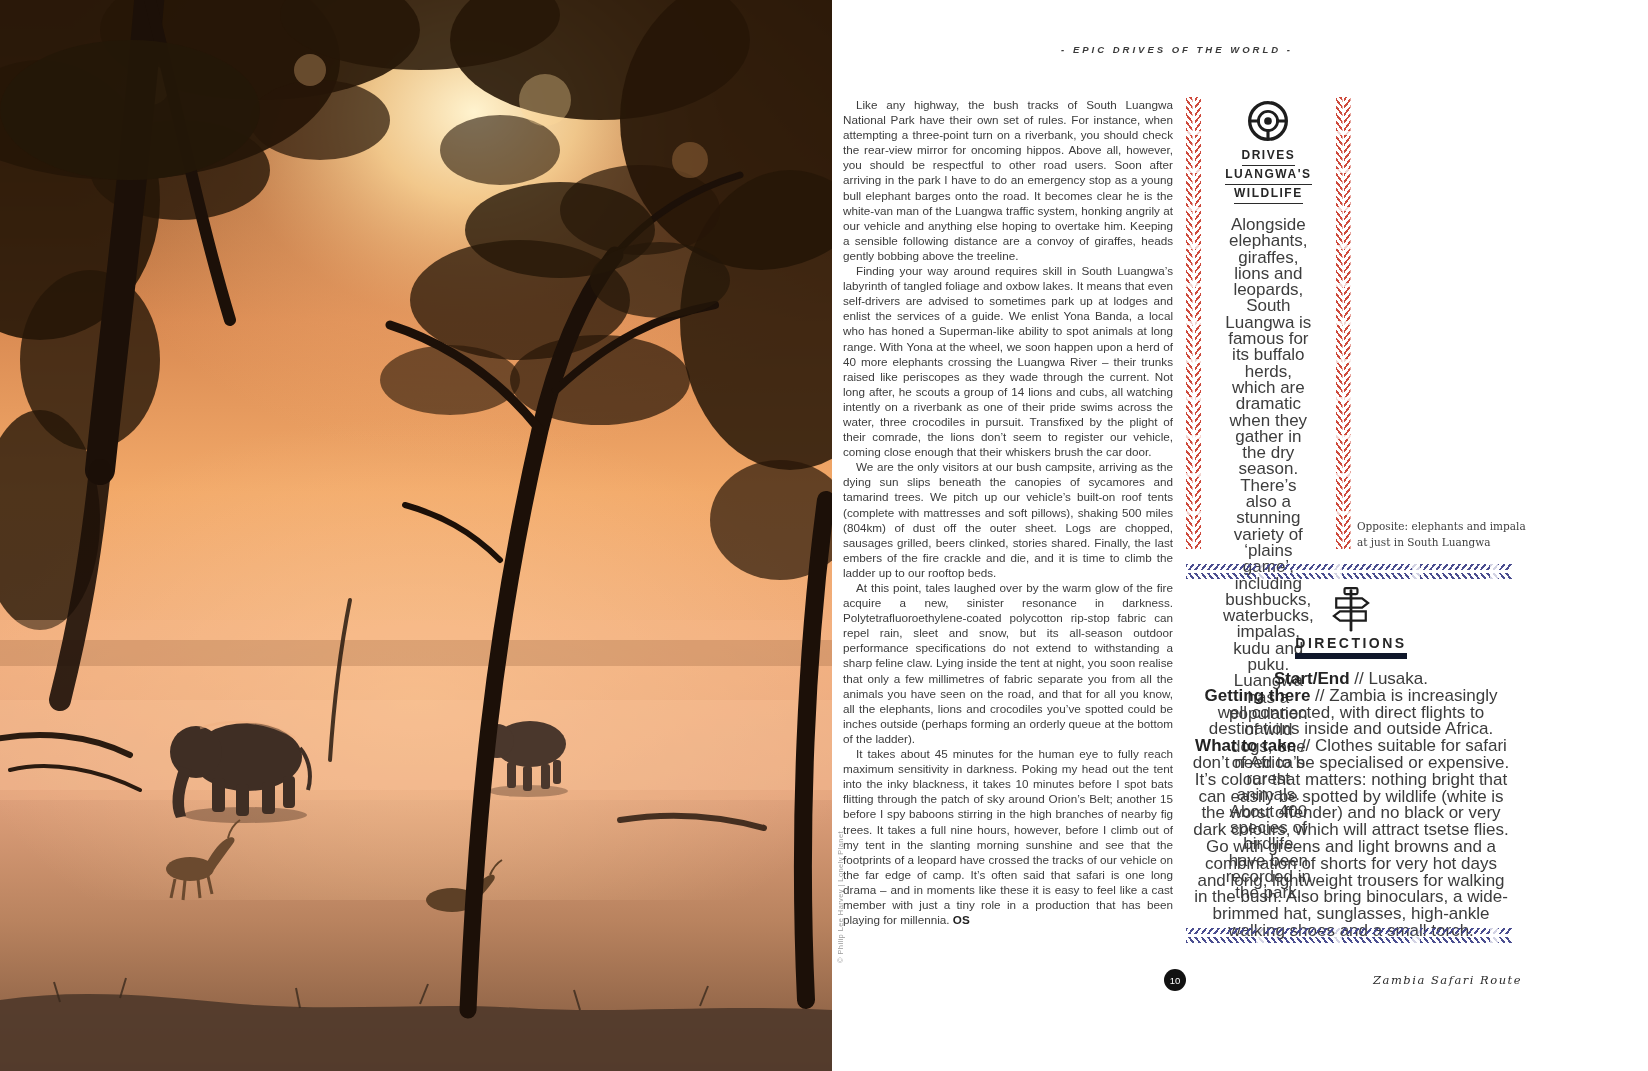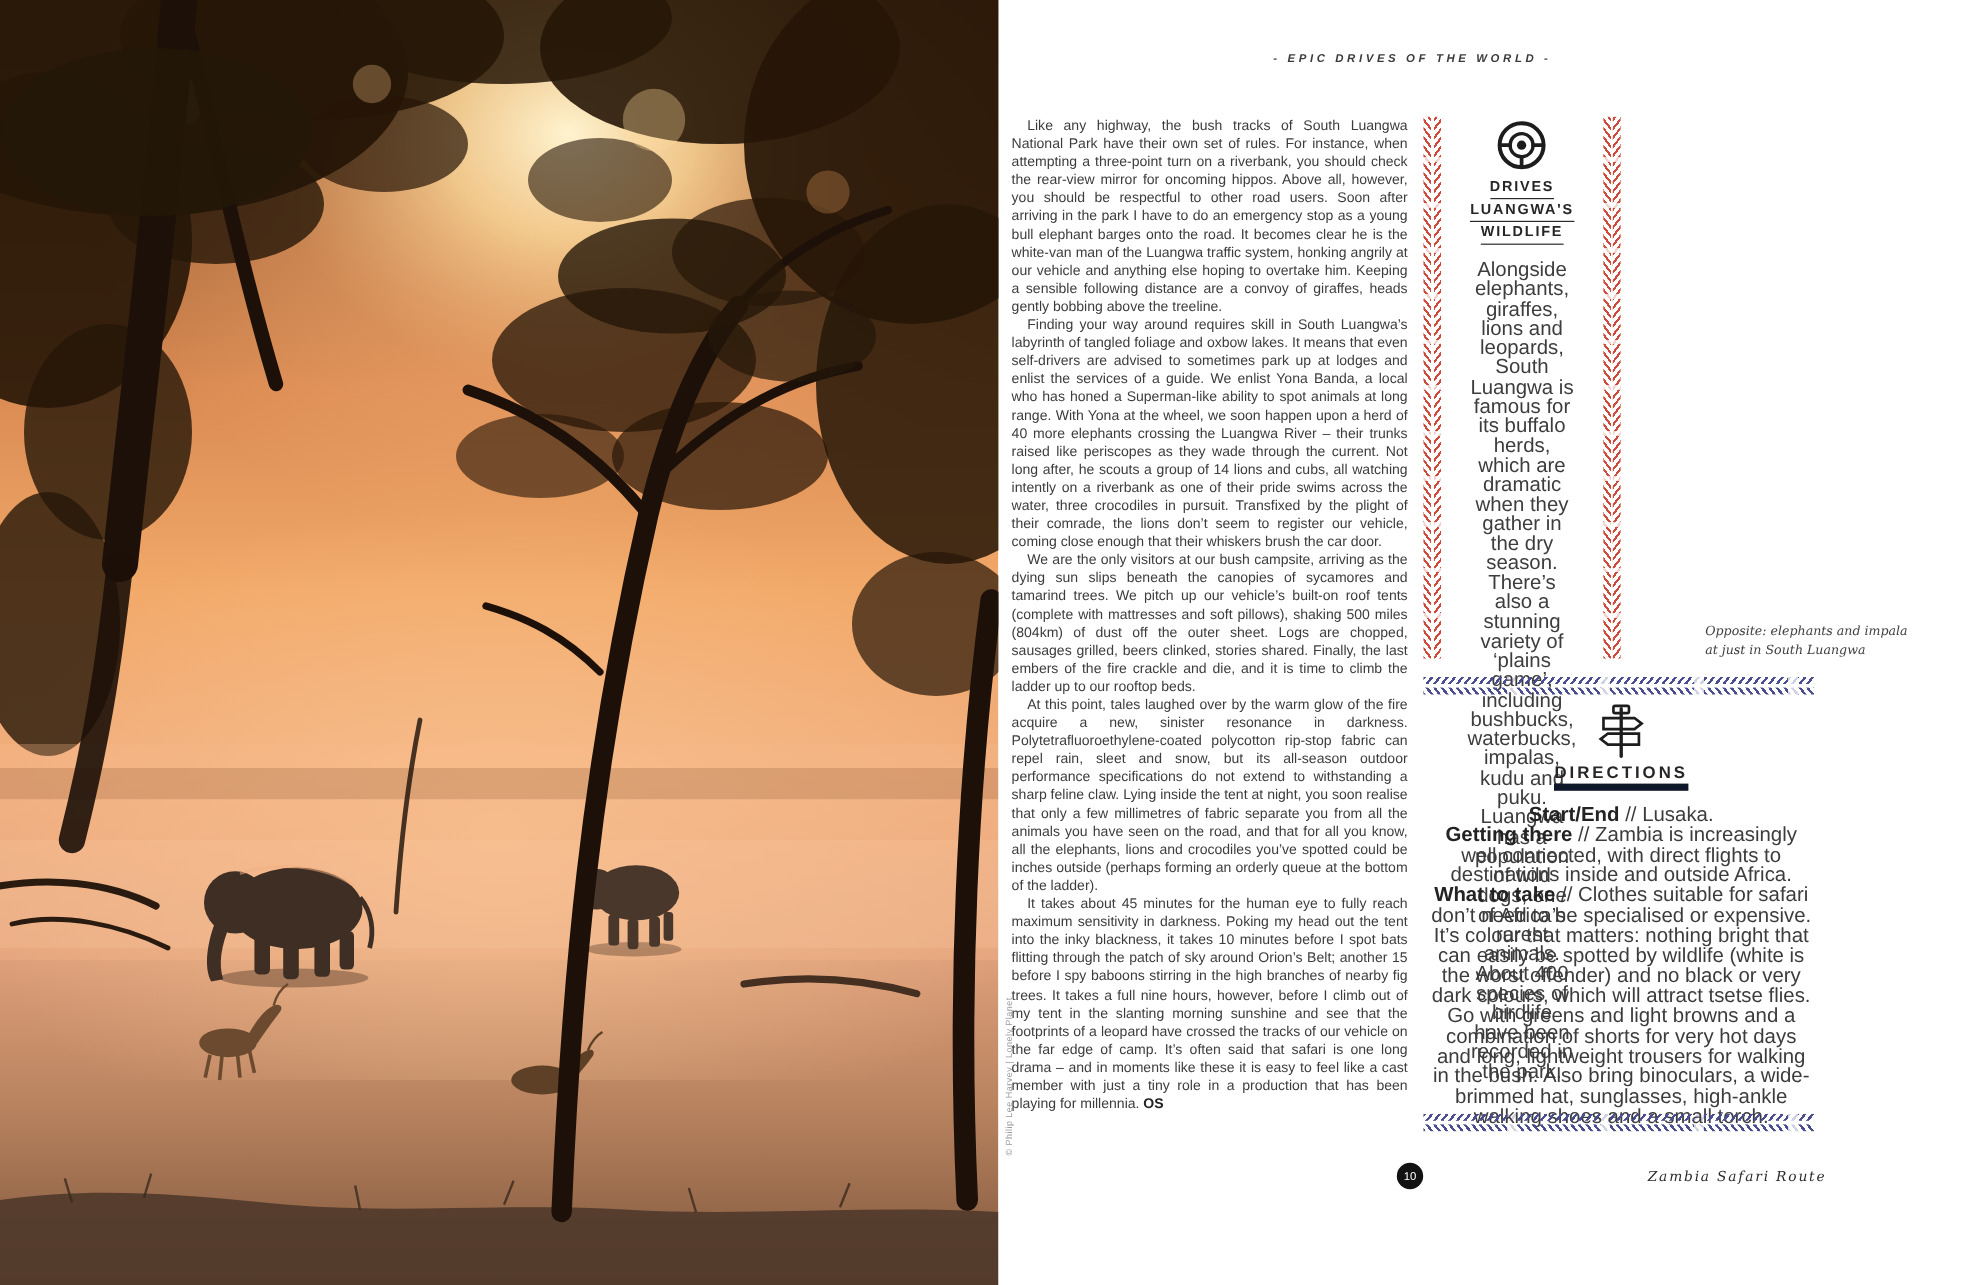--- a/index.html
+++ b/index.html
@@ -29,22 +29,22 @@
     background-position:0 0,100% 0;
     background-repeat:no-repeat;
     -webkit-mask-image:repeating-linear-gradient(180deg,#000 0 34px,rgba(0,0,0,.25) 34px 38px);
     mask-image:repeating-linear-gradient(180deg,#000 0 34px,rgba(0,0,0,.25) 34px 38px);}
   .wl-inner{flex:1;padding:0 4px;text-align:center;}
   .wl-icon{width:44px;height:44px;margin:2px auto 4px;}
   .wl-title{font-size:12px;font-weight:bold;letter-spacing:1.5px;line-height:17px;color:#262626;}
   .wl-title span{display:inline-block;border-bottom:1.5px solid #2b2b2b;padding-bottom:1px;}
   .wl-body{font-size:17px;line-height:16.3px;margin:13px 18px 0;color:#3d3d3d;}
 
-  .caption{position:absolute;left:1421px;top:518px;font-family:"DejaVu Serif",serif;
-           font-style:italic;font-size:10.5px;line-height:16px;color:#3f3f3f;}
+  .caption{position:absolute;left:1357px;top:518px;font-family:"DejaVu Serif",serif;
+           font-size:10.5px;line-height:16px;color:#3f3f3f;}
 
   .track-h{position:absolute;left:1186px;width:326px;height:15px;
     background-image:
       repeating-linear-gradient(128deg, var(--accent-navy,#4a4d8f) 0 2px, rgba(0,0,0,0) 2px 5px),
       repeating-linear-gradient(52deg, var(--accent-navy,#4a4d8f) 0 2px, rgba(0,0,0,0) 2px 5px);
     background-size:100% 6px,100% 6px;
     background-position:0 0,0 100%;
     background-repeat:no-repeat;
     -webkit-mask-image:repeating-linear-gradient(90deg,#000 0 70px,rgba(0,0,0,.25) 70px 78px);
     mask-image:repeating-linear-gradient(90deg,#000 0 70px,rgba(0,0,0,.25) 70px 78px);}

